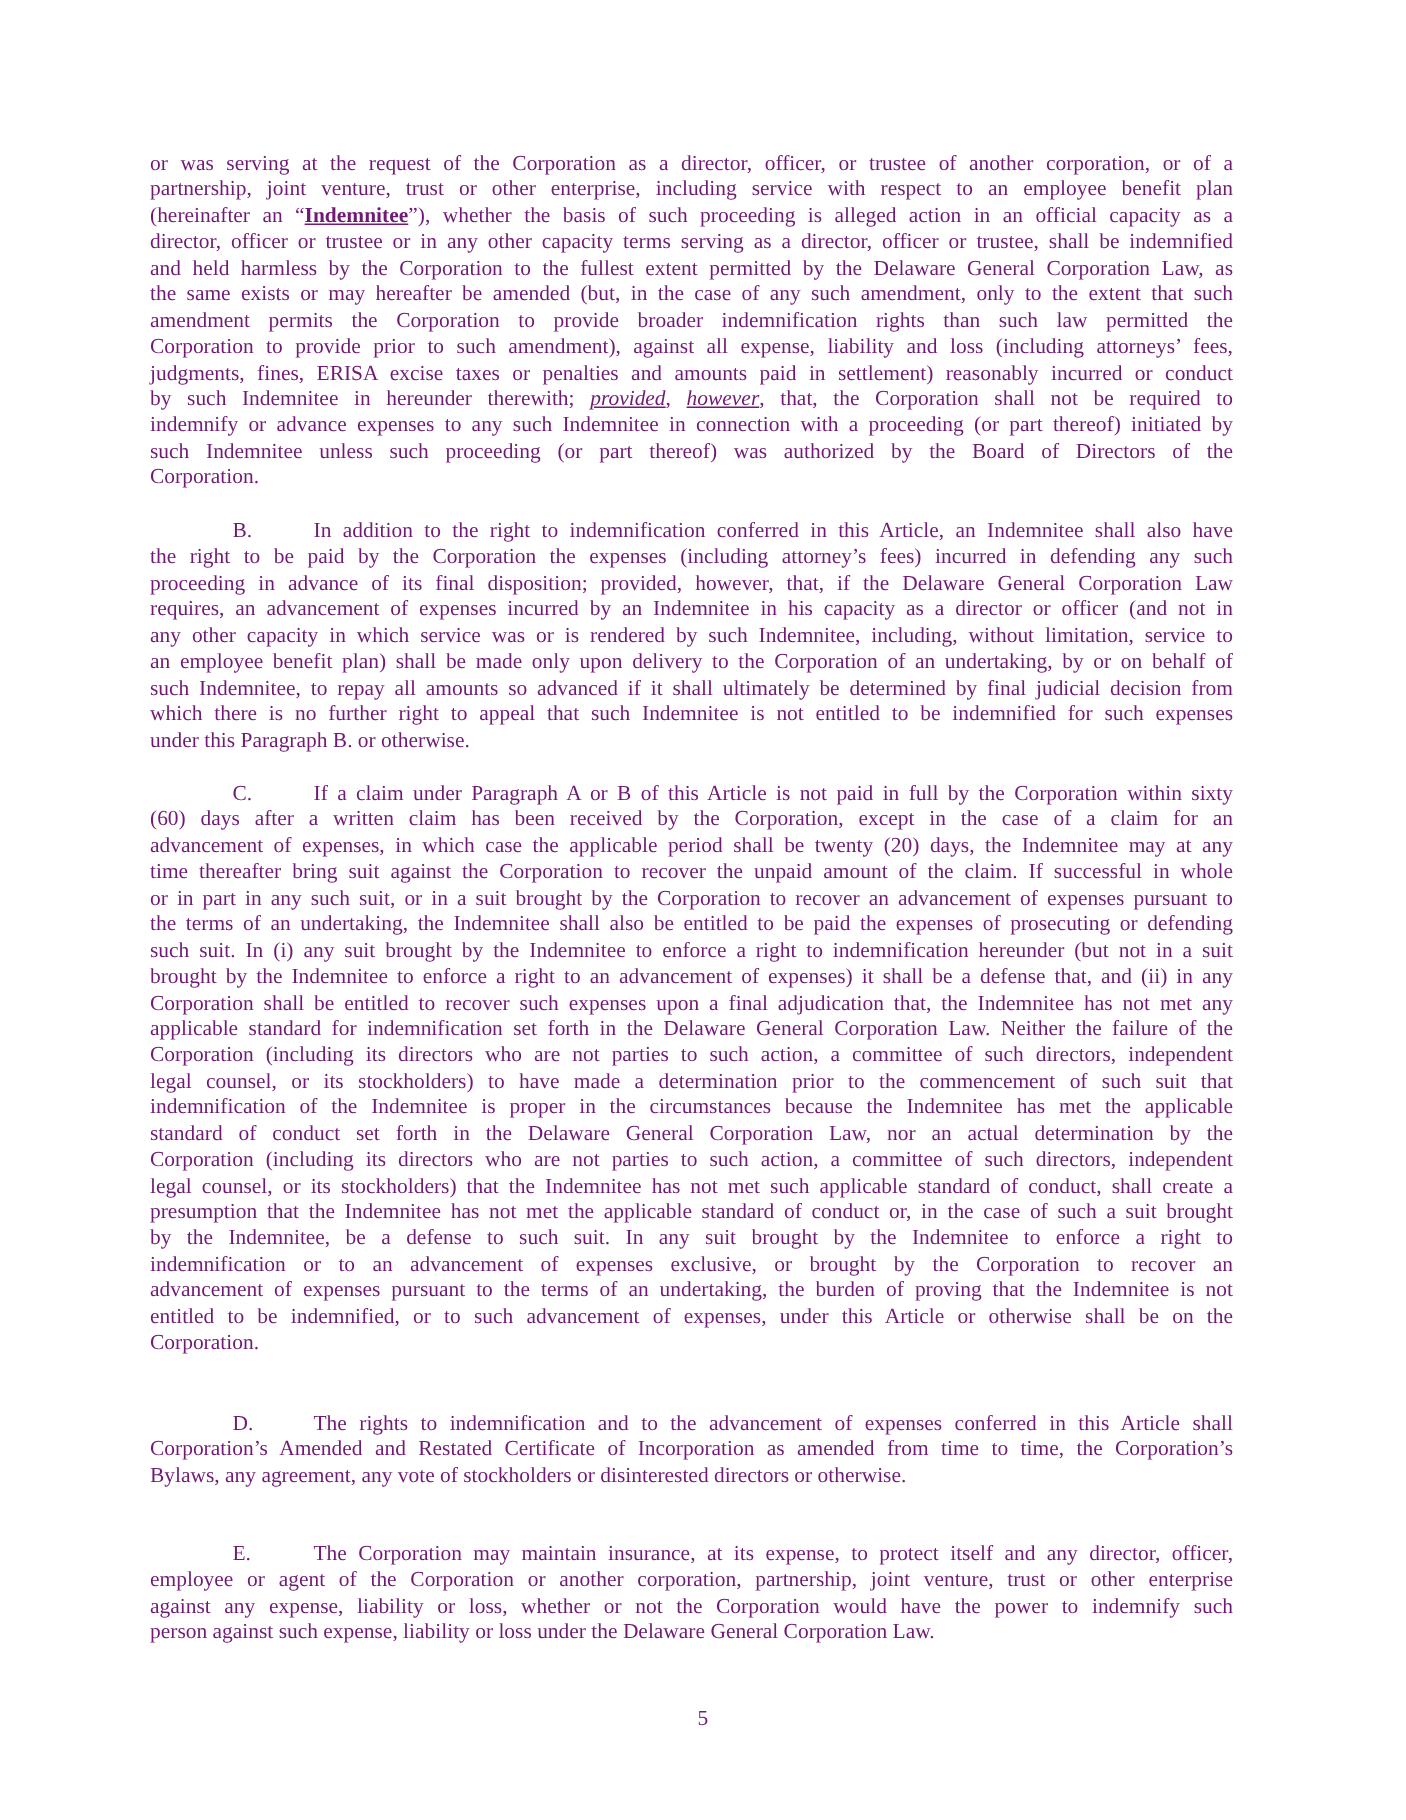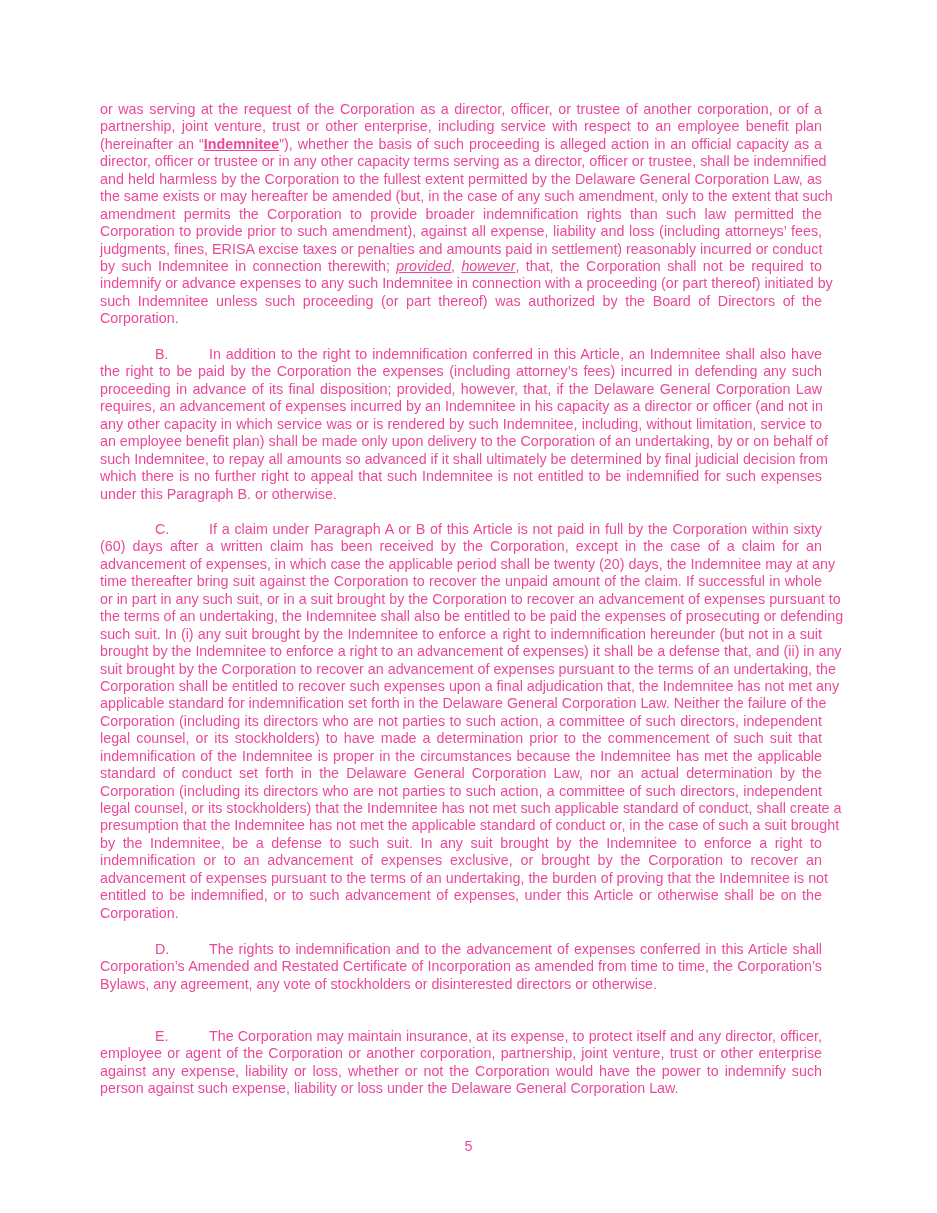--- a/index.html
+++ b/index.html
@@ -1,20 +1,20 @@
 <!DOCTYPE html>
 <html><head>
 <meta charset="utf-8">
 <style>
   html, body { margin: 0; padding: 0; background: #ffffff; }
   body { width: 937px; height: 1213px; position: relative; overflow: hidden; }
   .page {
     position: absolute; left: 0; top: 0; width: 937px; height: 1213px;
-    background: #ffffff; color: #ec4899;
-    font-family: Liberation Sans, sans-serif;
+    background: #ffffff; color: #701a75;
+    font-family: Liberation Serif, serif;
     font-size: 14.3px;
   }
   .para { position: absolute; left: 100px; width: 722px; }
   .line {
     display: block; height: 17.45px; line-height: 17.45px;
     text-align: justify; text-align-last: justify; white-space: nowrap;
     overflow: visible;
   }
   .line.last { text-align-last: left; }
   .lbl { display: inline-block; width: 54px; margin-left: 55px; }
@@ -29,21 +29,21 @@
   <div class="para" style="top:101px;">
       <span class="line"><span>or was serving at the request of the Corporation as a director, officer, or trustee of another corporation, or of a</span></span>
       <span class="line"><span>partnership, joint venture, trust or other enterprise, including service with respect to an employee benefit plan</span></span>
       <span class="line"><span>(hereinafter an “</span><span class="b-u">Indemnitee</span><span>”), whether the basis of such proceeding is alleged action in an official capacity as a</span></span>
       <span class="line"><span>director, officer or trustee or in any other capacity terms serving as a director, officer or trustee, shall be indemnified</span></span>
       <span class="line"><span>and held harmless by the Corporation to the fullest extent permitted by the Delaware General Corporation Law, as</span></span>
       <span class="line"><span>the same exists or may hereafter be amended (but, in the case of any such amendment, only to the extent that such</span></span>
       <span class="line"><span>amendment permits the Corporation to provide broader indemnification rights than such law permitted the</span></span>
       <span class="line"><span>Corporation to provide prior to such amendment), against all expense, liability and loss (including attorneys’ fees,</span></span>
       <span class="line"><span>judgments, fines, ERISA excise taxes or penalties and amounts paid in settlement) reasonably incurred or conduct</span></span>
-      <span class="line"><span>by such Indemnitee in connection therewith; </span><span class="i-u">provided</span><span>, </span><span class="i-u">however</span><span>, that, the Corporation shall not be required to</span></span>
+      <span class="line"><span>by such Indemnitee in hereunder therewith; </span><span class="i-u">provided</span><span>, </span><span class="i-u">however</span><span>, that, the Corporation shall not be required to</span></span>
       <span class="line"><span>indemnify or advance expenses to any such Indemnitee in connection with a proceeding (or part thereof) initiated by</span></span>
       <span class="line"><span>such Indemnitee unless such proceeding (or part thereof) was authorized by the Board of Directors of the</span></span>
       <span class="line last"><span>Corporation.</span></span>
     </div>
   <div class="para" style="top:346px;">
       <span class="line"><span class="lbl">B.</span><span>In addition to the right to indemnification conferred in this Article, an Indemnitee shall also have</span></span>
       <span class="line"><span>the right to be paid by the Corporation the expenses (including attorney’s fees) incurred in defending any such</span></span>
       <span class="line"><span>proceeding in advance of its final disposition; provided, however, that, if the Delaware General Corporation Law</span></span>
       <span class="line"><span>requires, an advancement of expenses incurred by an Indemnitee in his capacity as a director or officer (and not in</span></span>
       <span class="line"><span>any other capacity in which service was or is rendered by such Indemnitee, including, without limitation, service to</span></span>
@@ -54,21 +54,20 @@
     </div>
   <div class="para" style="top:521px;">
       <span class="line"><span class="lbl">C.</span><span>If a claim under Paragraph A or B of this Article is not paid in full by the Corporation within sixty</span></span>
       <span class="line"><span>(60) days after a written claim has been received by the Corporation, except in the case of a claim for an</span></span>
       <span class="line"><span>advancement of expenses, in which case the applicable period shall be twenty (20) days, the Indemnitee may at any</span></span>
       <span class="line"><span>time thereafter bring suit against the Corporation to recover the unpaid amount of the claim.  If successful in whole</span></span>
       <span class="line"><span>or in part in any such suit, or in a suit brought by the Corporation to recover an advancement of expenses pursuant to</span></span>
       <span class="line"><span>the terms of an undertaking, the Indemnitee shall also be entitled to be paid the expenses of prosecuting or defending</span></span>
       <span class="line"><span>such suit. In (i) any suit brought by the Indemnitee to enforce a right to indemnification hereunder (but not in a suit</span></span>
       <span class="line"><span>brought by the Indemnitee to enforce a right to an advancement of expenses) it shall be a defense that, and (ii) in any</span></span>
-      <span class="line"><span>suit brought by the Corporation to recover an advancement of expenses pursuant to the terms of an undertaking, the</span></span>
       <span class="line"><span>Corporation shall be entitled to recover such expenses upon a final adjudication that, the Indemnitee has not met any</span></span>
       <span class="line"><span>applicable standard for indemnification set forth in the Delaware General Corporation Law. Neither the failure of the</span></span>
       <span class="line"><span>Corporation (including its directors who are not parties to such action, a committee of such directors, independent</span></span>
       <span class="line"><span>legal counsel, or its stockholders) to have made a determination prior to the commencement of such suit that</span></span>
       <span class="line"><span>indemnification of the Indemnitee is proper in the circumstances because the Indemnitee has met the applicable</span></span>
       <span class="line"><span>standard of conduct set forth in the Delaware General Corporation Law, nor an actual determination by the</span></span>
       <span class="line"><span>Corporation (including its directors who are not parties to such action, a committee of such directors, independent</span></span>
       <span class="line"><span>legal counsel, or its stockholders) that the Indemnitee has not met such applicable standard of conduct, shall create a</span></span>
       <span class="line"><span>presumption that the Indemnitee has not met the applicable standard of conduct or, in the case of such a suit brought</span></span>
       <span class="line"><span>by the Indemnitee, be a defense to such suit. In any suit brought by the Indemnitee to enforce a right to</span></span>

